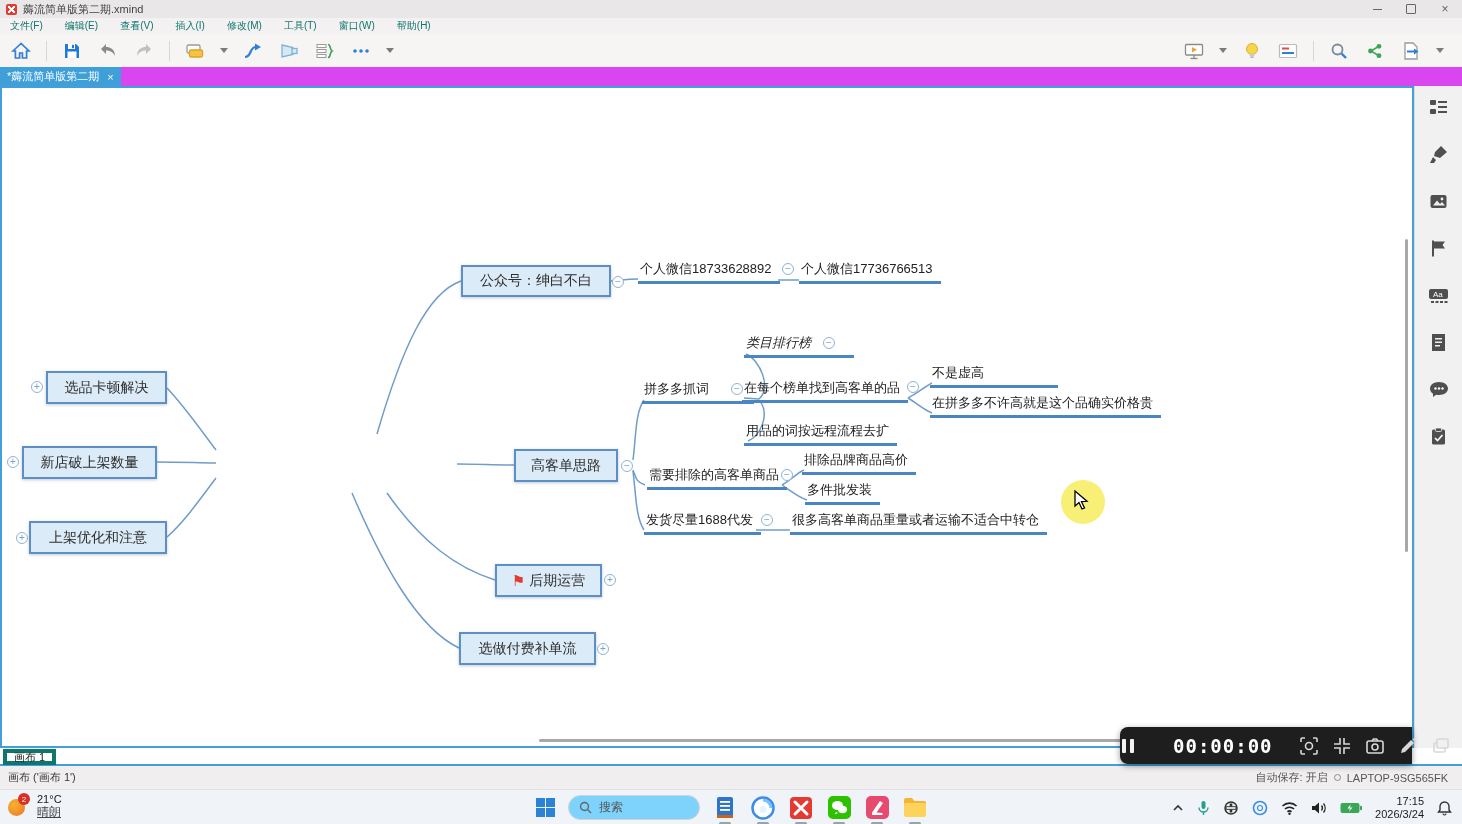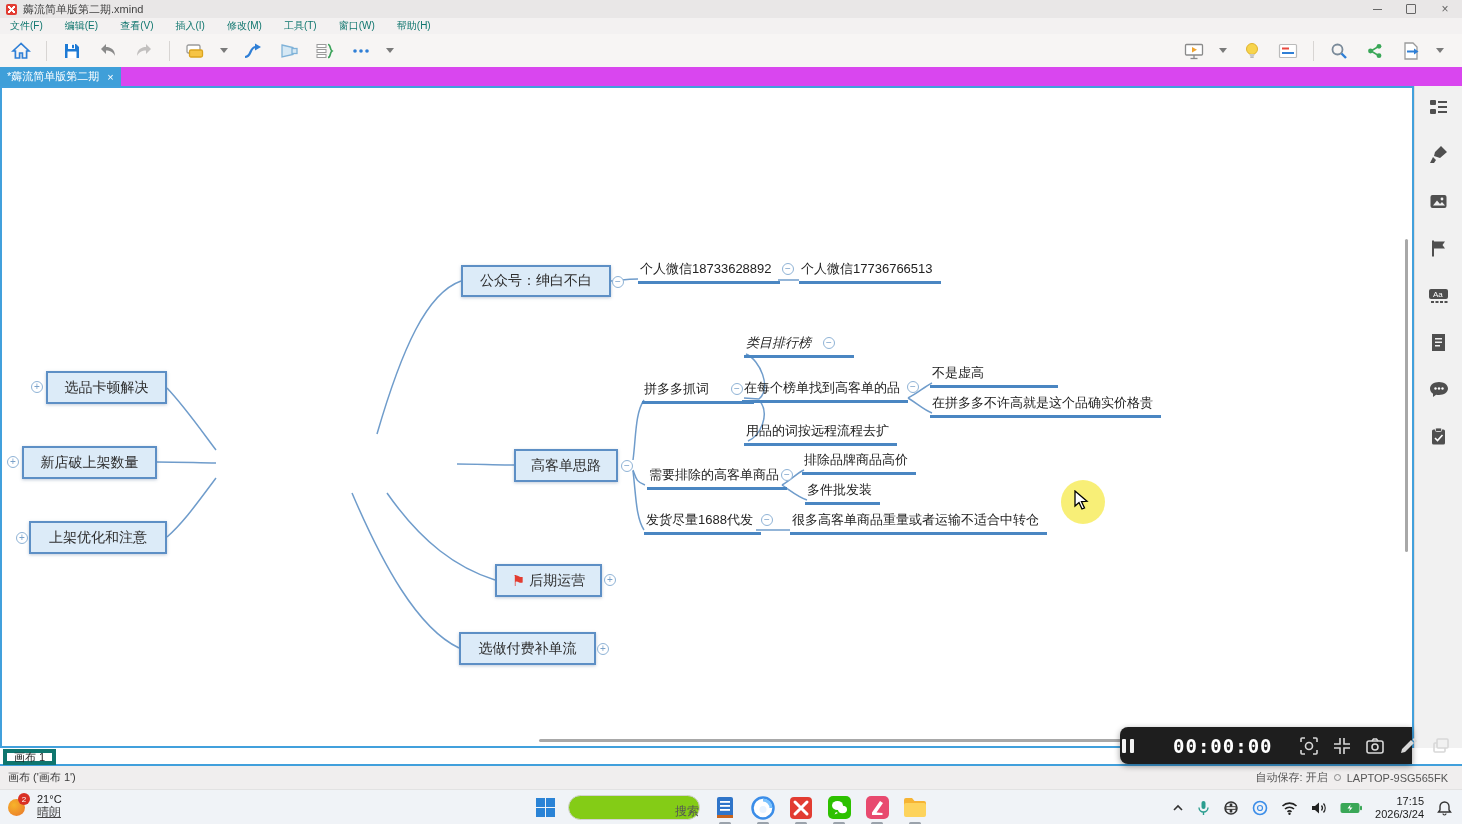--- a/index.html
+++ b/index.html
@@ -63,21 +63,21 @@
   .weather { position:absolute; left:8px; top:3px; display:flex; align-items:center; gap:7px; }
   .sun { position:relative; width:22px; height:22px; }
   .sun-core { position:absolute; left:0; top:4px; width:17px; height:17px; border-radius:50%; background:radial-gradient(circle at 35% 35%, #f7b32b, #e8742a); }
   .sun-badge { position:absolute; right:0; top:-2px; width:12px; height:12px; border-radius:50%; background:#d93025; color:#fff; font-size:8px; display:flex; align-items:center; justify-content:center; }
   .weather-text { display:flex; flex-direction:column; line-height:13px; }
   .weather-temp { font-size:11px; color:#1b1b1b; }
   .weather-desc { font-size:12px; color:#444;text-decoration:underline; }
   .tb-center { position:absolute; left:536px; top:0; height:35px; display:flex; align-items:center; gap:12px; }
   .win-logo { width:20px; height:20px; display:grid; grid-template-columns:9px 9px; grid-template-rows:9px 9px; gap:1px; }
   .win-logo span { background:#2a83d6; }
-  .search-pill { width:132px; height:25px; border-radius:13px; background:#84cc16; border:1px solid #d3d3d3; display:flex; align-items:flex-end; gap:7px; padding-left:10px; font-size:12px; color:#555;flex-direction:column; }
+  .search-pill { width:132px; height:25px; border-radius:13px; background:#7dd3fc; border:1px solid #d3d3d3; display:flex; align-items:center; gap:7px; padding-left:10px; font-size:12px; color:#555; }
   .app-icon { width:26px; height:26px; position:relative; display:flex; align-items:center; justify-content:center; }
   .run-dash { position:absolute; bottom:-4px; left:7px; width:12px; height:3px; border-radius:2px; background:#9aa2ab; }
   .tray { position:absolute; right:0; top:0; height:35px; display:flex; align-items:center; gap:13px; padding-right:10px; }
   .clock { text-align:right; font-size:11px; line-height:13px; color:#1b1b1b; }
 
   
   .recorder { position:absolute; left:1120px; top:727px; width:292px; height:37px; background:#1e1e1e; border-radius:8px 0 0 8px; display:flex; align-items:center; gap:13px; padding:0 2px; z-index:50; box-shadow:0 2px 6px rgba(0,0,0,.4); }
   .rec-pause { display:flex; gap:4px; }
   .rec-pause span { width:4px; height:14px; background:#f2f2f2; border-radius:1px; }
   .rec-stop { width:15px; height:15px; background:#e8483f; border-radius:3px; }

